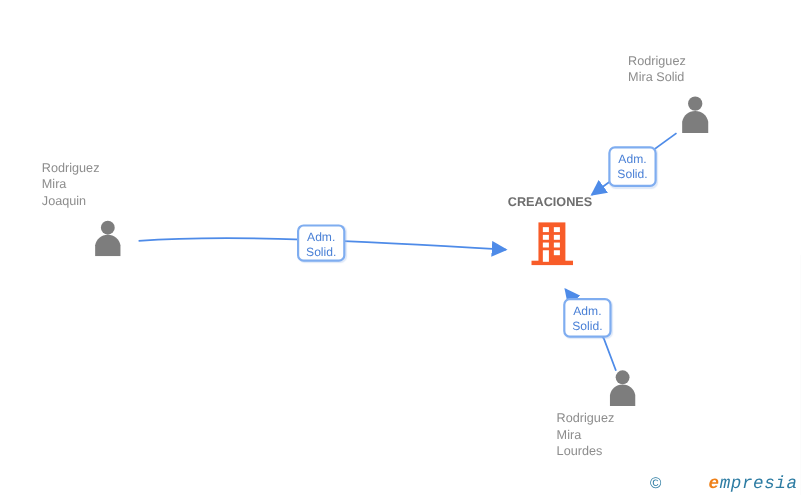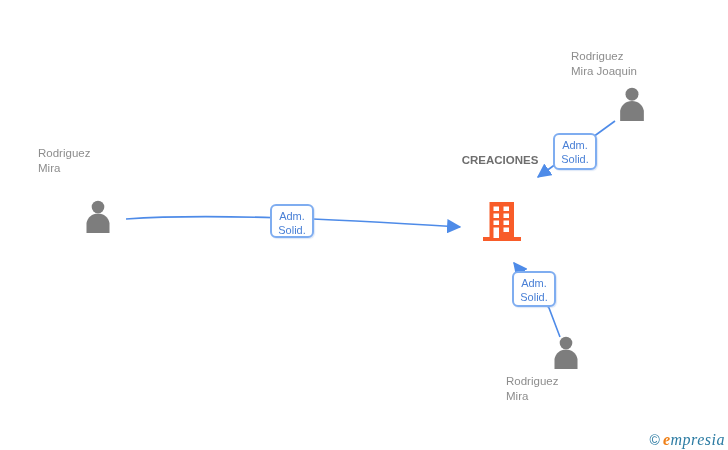--- a/index.html
+++ b/index.html
@@ -41,21 +41,21 @@
     color:var(--box_text);font-size:11px;line-height:14px;text-align:center;
     padding-top:3px;
     box-shadow:1px 1px 1px rgba(160,190,235,0.35);
   }
   .watermark{
     position:absolute;right:3px;bottom:1px;z-index:4;
     font-size:14px;color:var(--logo_teal);
     display:flex;align-items:baseline;gap:3px;
     cursor:pointer;
   }
-  .brand{font-family:Liberation Serif, serif;font-style:italic;font-size:16px;letter-spacing:0.5px;}
+  .brand{font-family:Liberation Mono, monospace;font-style:italic;font-size:16px;letter-spacing:0.5px;margin-left:40px;}
   .brand .e{color:var(--logo_orange);font-weight:bold;}
   .brand .rest{color:var(--logo_teal);}
 </style>
 </head>
 <body>
 
 <div id="canvas">
 
   <svg id="edges" width="728" height="450" viewBox="0 0 728 450">
     <defs>
@@ -64,51 +64,53 @@
       </marker>
     </defs>
     <path class="edge-line" d="M126,219 C210,213 330,219 460,227" marker-end="url(#arrow)"></path>
     <path class="edge-line" d="M615,121 L538,177" marker-end="url(#arrow)"></path>
     <path class="edge-line" d="M560,337 L549,308 L514,263" marker-end="url(#arrow)"></path>
   </svg>
 
   <div class="person-name" style="left:38px;top:146px;">
     <div>Rodriguez</div>
     <div>Mira</div>
+    <div>Joaquin</div>
   </div>
   <div class="node person-icon" style="left:84px;top:200px;width:28px;height:33px;">
     <svg width="28" height="33" viewBox="0 0 28 33">
       <circle class="silhouette" cx="14" cy="7" r="6.3"></circle>
       <path class="silhouette" d="M14,13.5 C8,13.5 3.6,17.5 2.5,23 L2.5,33 L25.5,33 L25.5,23 C24.4,17.5 20,13.5 14,13.5 Z"></path>
     </svg>
   </div>
 
   <div class="person-name" style="left:571px;top:49px;">
     <div>Rodriguez</div>
-    <div>Mira Joaquin</div>
+    <div>Mira Solid</div>
   </div>
   <div class="node person-icon" style="left:617px;top:87px;width:30px;height:34px;">
     <svg width="30" height="34" viewBox="0 0 28 33">
       <circle class="silhouette" cx="14" cy="7" r="6.3"></circle>
       <path class="silhouette" d="M14,13.5 C8,13.5 3.6,17.5 2.5,23 L2.5,33 L25.5,33 L25.5,23 C24.4,17.5 20,13.5 14,13.5 Z"></path>
     </svg>
   </div>
 
   <div class="node person-icon" style="left:552px;top:336px;width:28px;height:33px;">
     <svg width="28" height="33" viewBox="0 0 28 33">
       <circle class="silhouette" cx="14" cy="7" r="6.3"></circle>
       <path class="silhouette" d="M14,13.5 C8,13.5 3.6,17.5 2.5,23 L2.5,33 L25.5,33 L25.5,23 C24.4,17.5 20,13.5 14,13.5 Z"></path>
     </svg>
   </div>
   <div class="person-name" style="left:506px;top:374px;">
     <div>Rodriguez</div>
     <div>Mira</div>
+    <div>Lourdes</div>
   </div>
 
-  <div class="company-name" style="left:430px;top:153px;">
+  <div class="company-name" style="left:430px;top:177px;">
     <div>CREACIONES</div>
   </div>
   <div class="node building-icon" style="left:483px;top:202px;width:38px;height:40px;">
     <svg width="38" height="40" viewBox="0 0 38 40">
       <rect class="brick" x="0" y="35" width="38" height="4"></rect>
       <rect class="brick" x="6.5" y="0" width="24.5" height="36"></rect>
       <rect class="window" x="10.5" y="4.5" width="5.5" height="4.5"></rect>
       <rect class="window" x="20.5" y="4.5" width="5.5" height="4.5"></rect>
       <rect class="window" x="10.5" y="11.5" width="5.5" height="4.5"></rect>
       <rect class="window" x="20.5" y="11.5" width="5.5" height="4.5"></rect>

